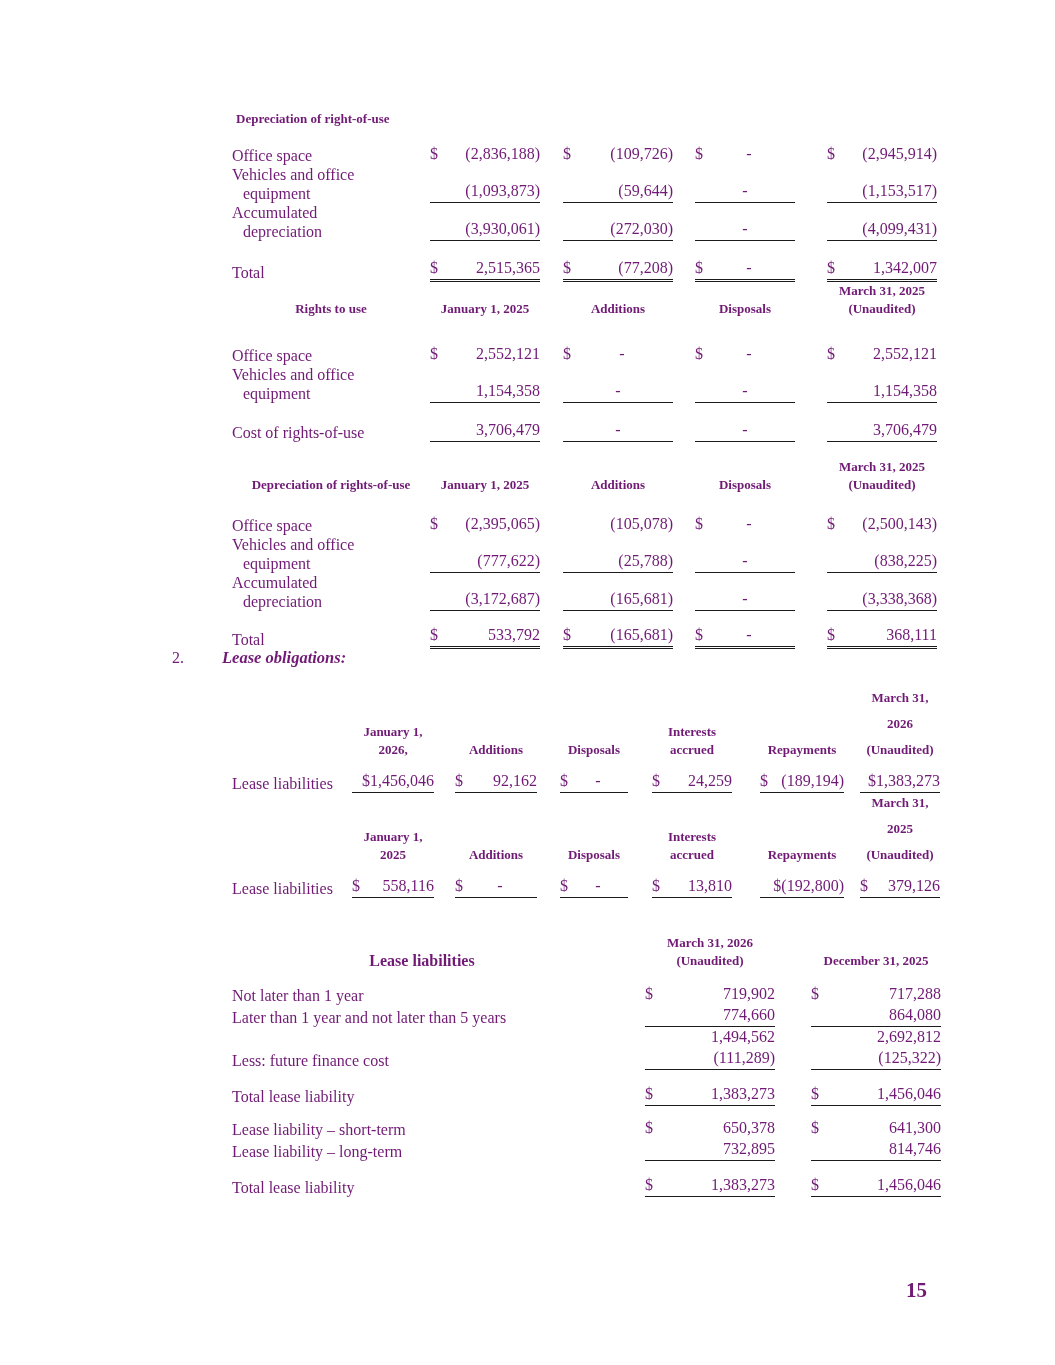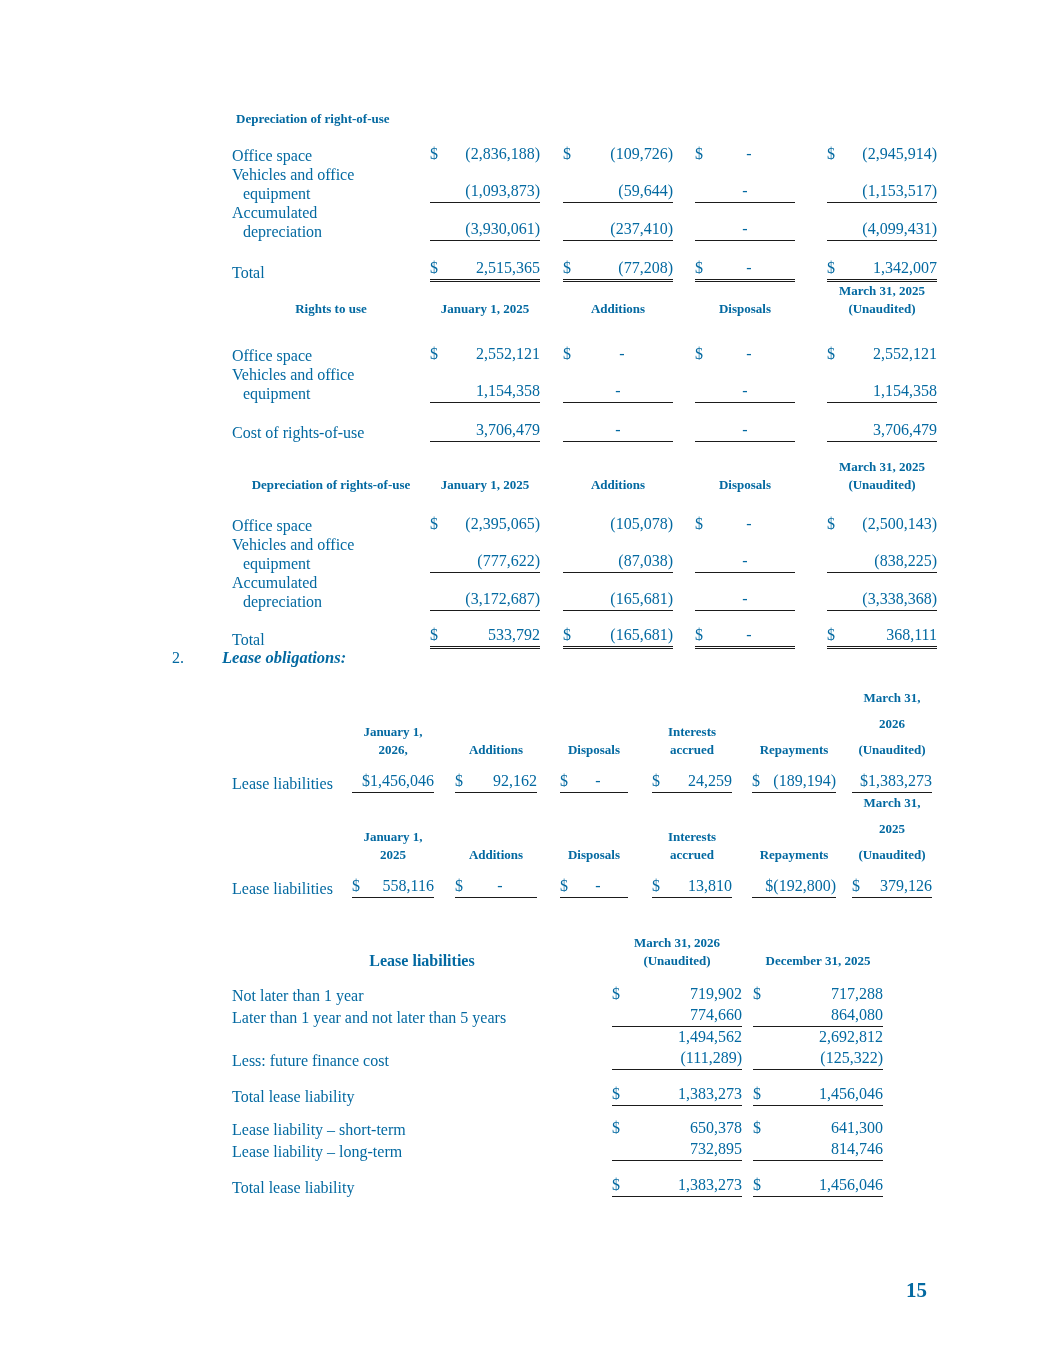--- a/index.html
+++ b/index.html
@@ -1,17 +1,17 @@
 <!DOCTYPE html>
 <html><head>
 <meta charset="utf-8">
 <style>
   html,body{margin:0;padding:0;background:#e8e8e8;}
   .page{position:relative;width:1055px;height:1365px;background:#ffffff;
-        font-family:"Liberation Serif","DejaVu Serif",serif;color:#0369a1;
+        font-family:"Liberation Serif","DejaVu Serif",serif;color:#701a75;
         margin:0 auto;overflow:hidden;}
   
   .t4{position:absolute;left:232px;}
   .t4 .ttl{font-size:13px;font-weight:bold;line-height:18px;padding-left:4px;}
   .r4{display:flex;align-items:flex-end;}
   .lab{width:198px;font-size:16px;line-height:19px;}
   .lab .ind{padding-left:11px;}
   .cell{display:flex;font-size:16px;line-height:19px;padding-bottom:2px;}
   .cell .c{text-align:left;}
   .cell .v{margin-left:auto;}
@@ -26,27 +26,27 @@
   .hrow{display:flex;align-items:flex-end;}
   .hc{font-size:13px;font-weight:bold;line-height:18px;text-align:center;
       display:flex;flex-direction:column;justify-content:flex-end;}
   
   .t6{position:absolute;left:232px;}
   .lab6{width:120px;font-size:16px;line-height:19px;}
   .m1{width:82px;}
   .m2{width:82px;margin-left:21px;}
   .m3{width:68px;margin-left:23px;}
   .m4{width:80px;margin-left:24px;}
-  .m5{width:84px;margin-left:20px;}
+  .m5{width:84px;margin-left:28px;}
   .m6{width:80px;margin-left:16px;gap:8px;}
   
   .tf{position:absolute;left:232px;}
   .fl{width:380px;font-size:16px;line-height:19px;}
-  .fa{width:130px;}
-  .fb{width:130px;margin-left:11px;}
+  .fa{width:130px;margin-left:33px;}
+  .fb{width:130px;margin-left:36px;}
   
   .sec{position:absolute;left:172px;font-size:16px;line-height:19px;}
   .sec .num{display:inline-block;width:50px;}
   .sec .st{font-weight:bold;font-style:italic;font-size:16.5px;}
   .pgnum{position:absolute;left:906px;top:1278px;font-size:21px;font-weight:bold;}.mt12{margin-top:12px;}.mt14{margin-top:14px;}
   .mt16{margin-top:16px;}.mt17{margin-top:17px;}.mt20{margin-top:20px;}.mt26{margin-top:26px;}
 </style>
 </head>
 <body>
 
@@ -101,21 +101,21 @@
       <div class="lab">
           <div>Accumulated</div>
           <div class="ind">depreciation</div>
         </div>
       <div class="cell n1 u1">
           <span class="c"></span>
           <span class="v">(3,930,061)</span>
         </div>
       <div class="cell n2 u1">
           <span class="c"></span>
-          <span class="v">(237,410)</span>
+          <span class="v">(272,030)</span>
         </div>
       <div class="cell n3 u1 dash">
           <span class="c"></span>
           <span class="v">-</span>
         </div>
       <div class="cell n4 u1">
           <span class="c"></span>
           <span class="v">(4,099,431)</span>
         </div>
     </div>
@@ -255,21 +255,21 @@
       <div class="lab">
           <div>Vehicles and office</div>
           <div class="ind">equipment</div>
         </div>
       <div class="cell n1 u1">
           <span class="c"></span>
           <span class="v">(777,622)</span>
         </div>
       <div class="cell n2 u1">
           <span class="c"></span>
-          <span class="v">(87,038)</span>
+          <span class="v">(25,788)</span>
         </div>
       <div class="cell n3 u1 dash">
           <span class="c"></span>
           <span class="v">-</span>
         </div>
       <div class="cell n4 u1">
           <span class="c"></span>
           <span class="v">(838,225)</span>
         </div>
     </div>

